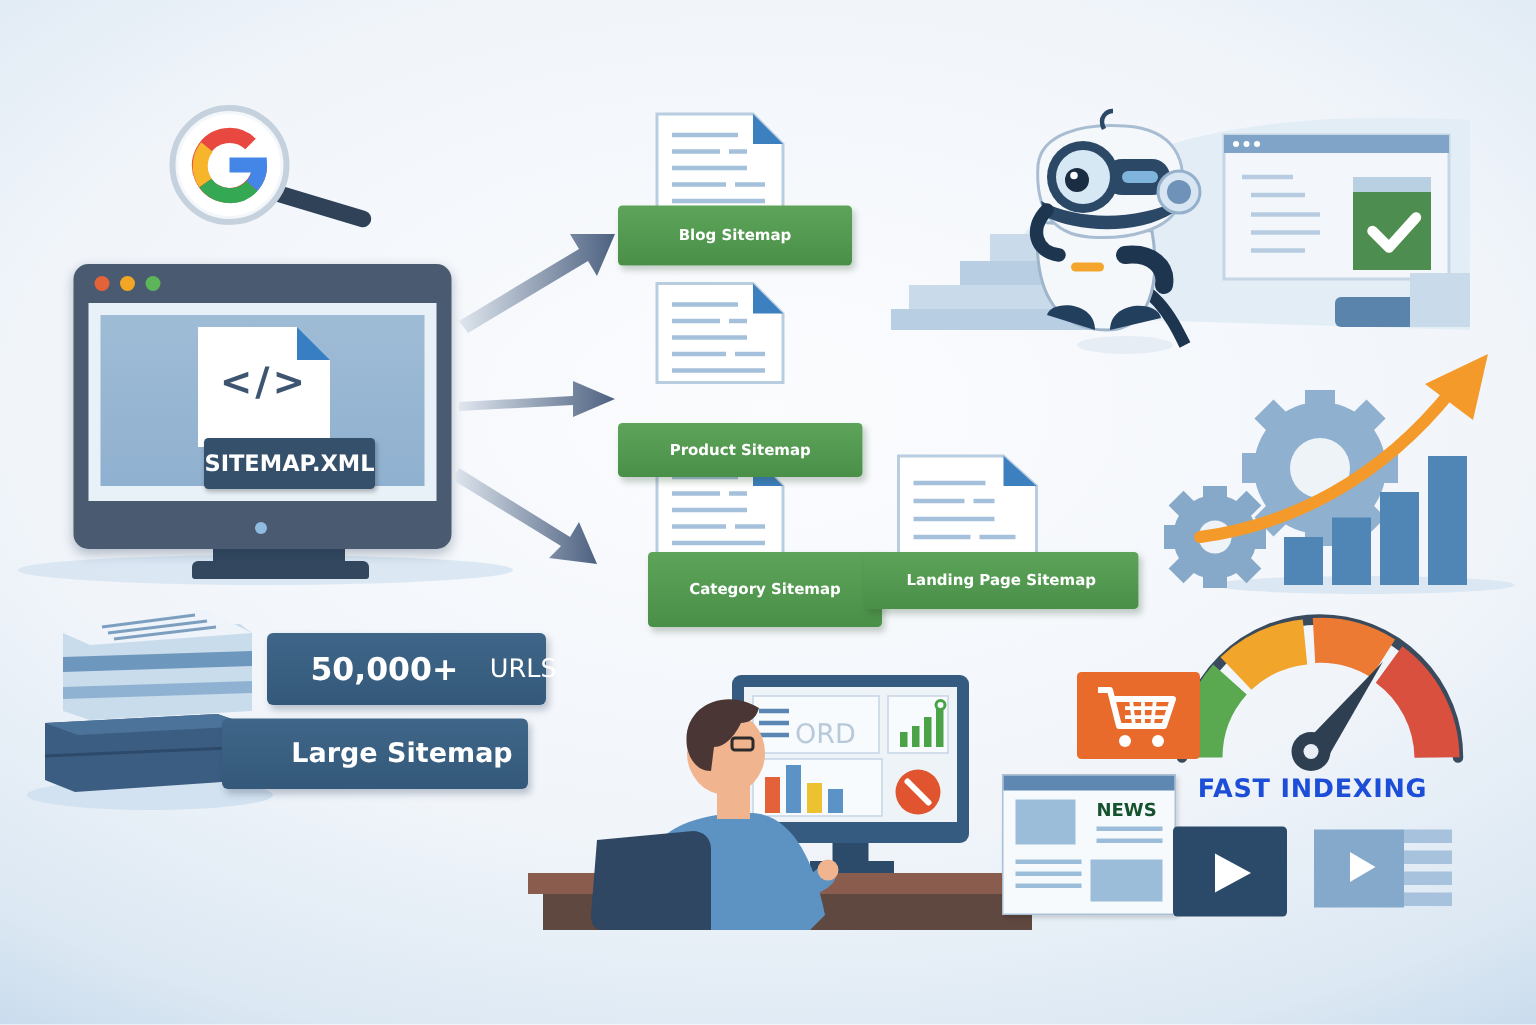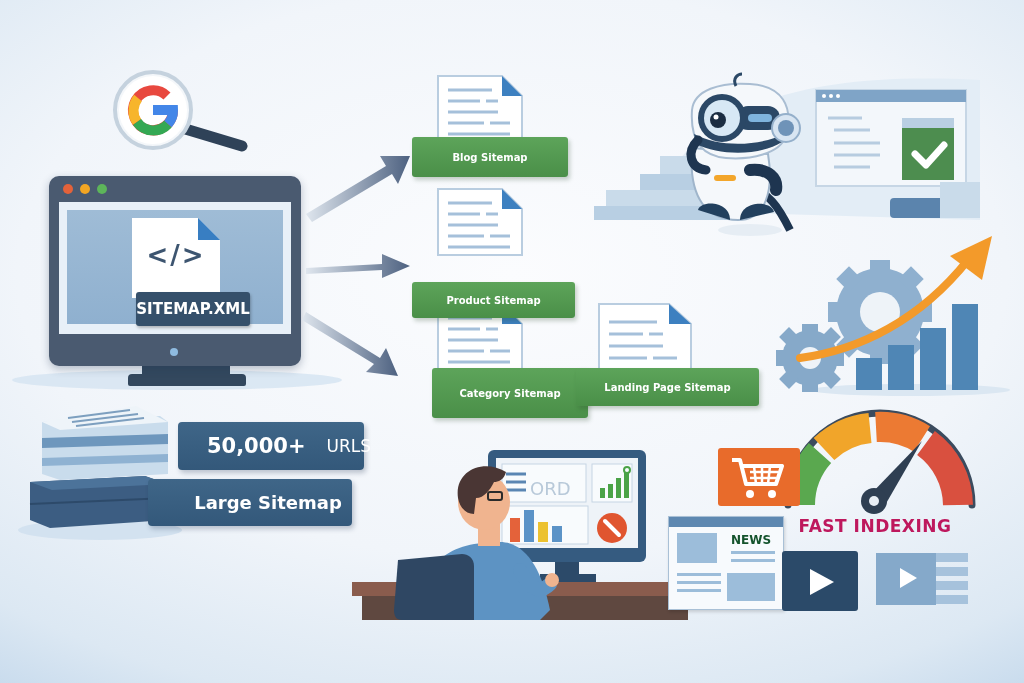--- a/index.html
+++ b/index.html
@@ -305,21 +305,21 @@
         <line x1="20" y1="22" x2="46" y2="22"></line>
         <line x1="24" y1="10" x2="26" y2="28"></line>
         <line x1="32" y1="10" x2="32" y2="28"></line>
         <line x1="40" y1="10" x2="38" y2="28"></line>
       </g>
     <circle cx="20" cy="38" r="4" fill="#fff"></circle>
       <circle cx="42" cy="38" r="4" fill="#fff"></circle>
   </svg>
 </div>
 
-<div class="abs" style="left:790px;top:516px;width:170px;text-align:center;font-size:17px;font-weight:bold;color:#be185d;letter-spacing:.5px;">FAST INDEXING</div>
+<div class="abs" style="left:790px;top:516px;width:170px;text-align:center;font-size:17px;font-weight:bold;color:#1d4ed8;letter-spacing:.5px;">FAST INDEXING</div>
 
 <div class="abs" style="left:668px;top:516px;width:114px;height:92px;background:#f7fafd;border:1px solid #a9c0d6;box-shadow:1px 2px 3px rgba(0,0,0,.15);">
   <div class="abs" style="left:0;top:0;width:114px;height:10px;background:#5e88b1;"></div>
   <div class="abs" style="left:8px;top:16px;width:40px;height:30px;background:#9cbdda;"></div>
   <div class="abs" style="left:62px;top:16px;font-size:12px;font-weight:bold;color:#14532d;">NEWS</div>
   <div class="abs" style="left:62px;top:34px;width:44px;height:3px;background:#9cbdda;"></div>
   <div class="abs" style="left:62px;top:42px;width:44px;height:3px;background:#9cbdda;"></div>
   <div class="abs" style="left:8px;top:56px;width:44px;height:3px;background:#9cbdda;"></div>
   <div class="abs" style="left:8px;top:64px;width:44px;height:3px;background:#9cbdda;"></div>
   <div class="abs" style="left:8px;top:72px;width:44px;height:3px;background:#9cbdda;"></div>

